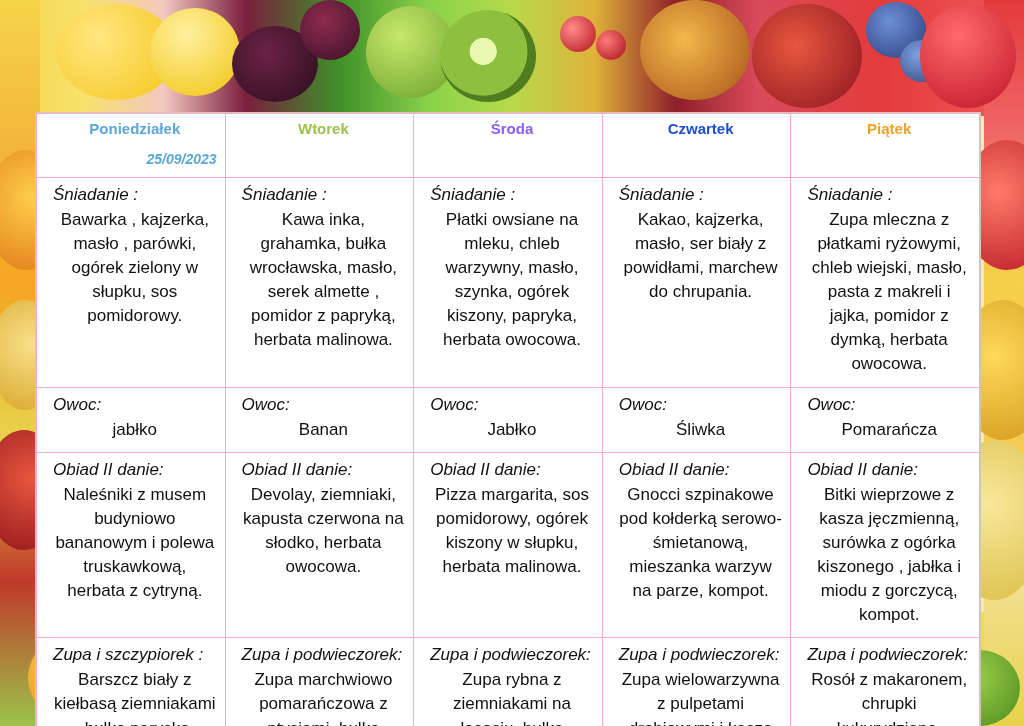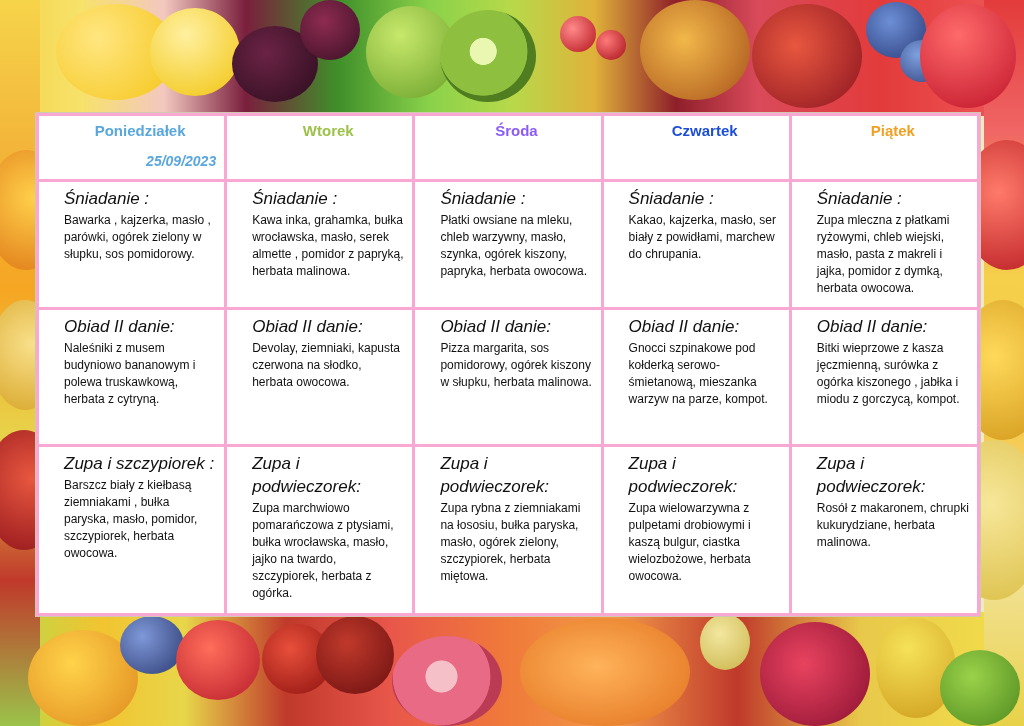--- a/index.html
+++ b/index.html
@@ -40,23 +40,23 @@
     z-index: 5;
   }
   table.menu {
     border-collapse: collapse;
     width: 944px;
     table-layout: fixed;
     background: #ffffff;
     box-shadow: 0 0 0 1px #d0c8b0;
   }
   table.menu td, table.menu th {
-    border: 3px solid #f9a8d4;
+    border: 1px solid #f9a8d4;
     vertical-align: top;
-    padding: 6px 8px 10px 25px;
+    padding: 6px 8px 10px 16px;
     background: #ffffff;
   }
   thead th {
     text-align: center;
     padding-top: 8px;
     padding-bottom: 10px;
     height: 46px;
     vertical-align: top;
   }
   .day-name {
@@ -72,23 +72,24 @@
     font-style: italic;
   }
   .lbl {
     font-style: italic;
     font-size: 17px;
     line-height: 1.35;
     color: #111;
     margin-bottom: 1px;
   }
   .txt {
-    font-size: 12px;
+    font-size: 17px;
     line-height: 1.42;
     color: #111;
+    text-align: center;
   }
   tr.row-breakfast td { height: 104px; }
   tr.row-fruit td { height: 44px; }
   tr.row-main td { height: 118px; }
   tr.row-soup td { height: 150px; }
   td.col-0 { width: 206px; }
   td.col-1 { width: 178px; }
   td.col-2 { width: 184px; }
   td.col-3 { width: 184px; }
   td.col-4 { width: 192px; }
@@ -180,20 +181,42 @@
         <td class="col-3">
           <div class="lbl">Śniadanie :</div>
           <div class="txt">Kakao, kajzerka, masło, ser biały z powidłami, marchew do chrupania.</div>
         </td>
         <td class="col-4">
           <div class="lbl">Śniadanie :</div>
           <div class="txt">Zupa mleczna z płatkami ryżowymi, chleb wiejski, masło, pasta z makreli i jajka, pomidor z dymką, herbata owocowa.</div>
         </td>
       </tr>
 
+      <tr class="row-fruit">
+        <td class="col-0">
+          <div class="lbl">Owoc:</div>
+          <div class="txt">jabłko</div>
+        </td>
+        <td class="col-1">
+          <div class="lbl">Owoc:</div>
+          <div class="txt">Banan</div>
+        </td>
+        <td class="col-2">
+          <div class="lbl">Owoc:</div>
+          <div class="txt">Jabłko</div>
+        </td>
+        <td class="col-3">
+          <div class="lbl">Owoc:</div>
+          <div class="txt">Śliwka</div>
+        </td>
+        <td class="col-4">
+          <div class="lbl">Owoc:</div>
+          <div class="txt">Pomarańcza</div>
+        </td>
+      </tr>
 
       <tr class="row-main">
         <td class="col-0">
           <div class="lbl">Obiad II danie:</div>
           <div class="txt">Naleśniki z musem budyniowo bananowym i polewa truskawkową, herbata z cytryną.</div>
         </td>
         <td class="col-1">
           <div class="lbl">Obiad II danie:</div>
           <div class="txt">Devolay, ziemniaki, kapusta czerwona na słodko, herbata owocowa.</div>
         </td>

